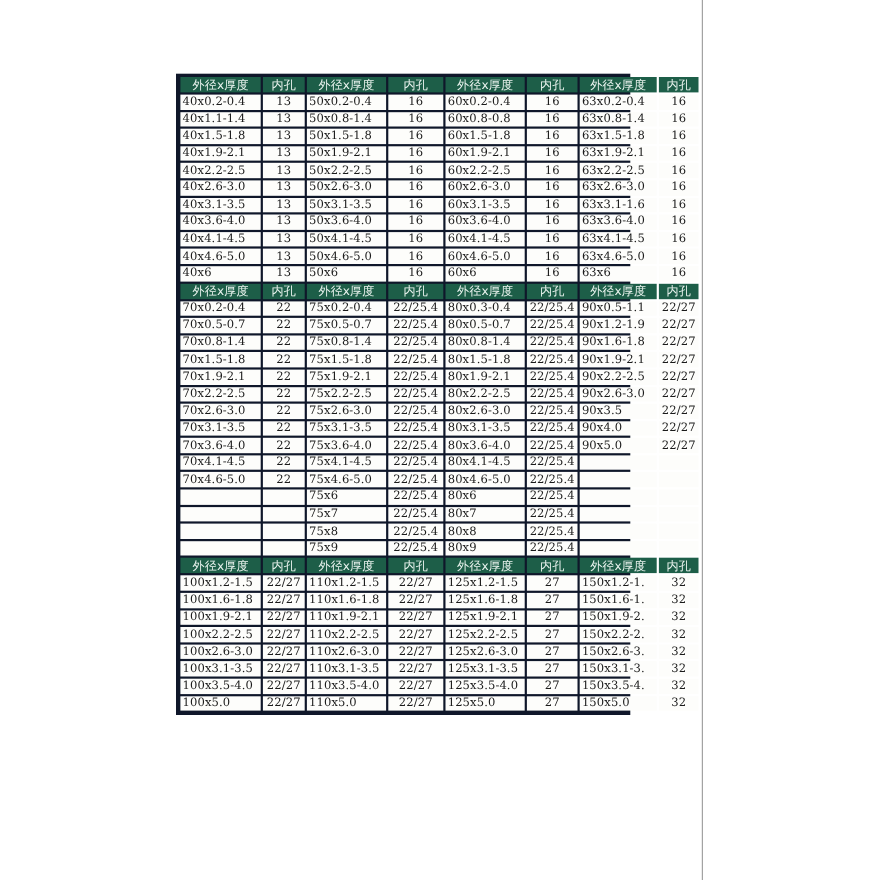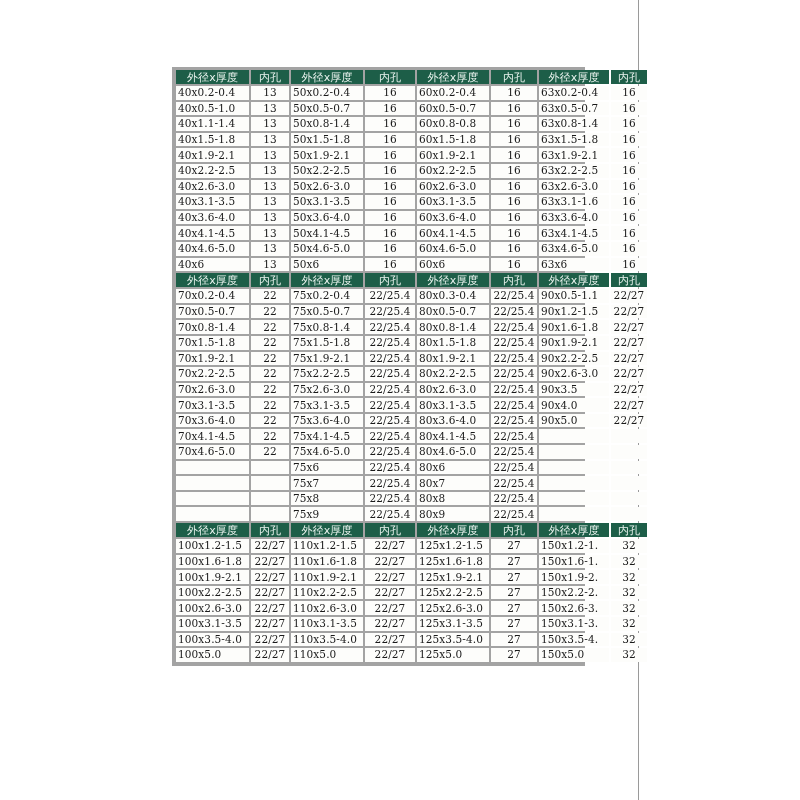--- a/index.html
+++ b/index.html
@@ -1,19 +1,19 @@
 <!DOCTYPE html>
 <html><head>
 <meta charset="utf-8">
 <style>
   html, body { margin:0; padding:0; }
   body { width:800px; height:800px; background:#ffffff; position:relative; overflow:hidden;
          font-family:"DejaVu Serif","Liberation Serif",serif; }
   .vline { position:absolute; left:638px; top:0; width:1px; height:800px; background:#9a9a9a; }
-  .sheet { position:absolute; left:160px; top:67px; width:413px; background:#a3a3a3; padding:1px 2px 2px 2px; box-sizing:border-box;margin-left:12px; }
+  .sheet { position:absolute; left:160px; top:67px; width:413px; background:#0f172a; padding:1px 2px 2px 2px; box-sizing:border-box; }
   table { border-collapse:separate; border-spacing:2px 2px; width:100%; table-layout:fixed; }
   col.c1 { width:73px; } col.c2 { width:38px; } col.c3 { width:72px; } col.c4 { width:50px; }
   col.c5 { width:72px; } col.c6 { width:46px; } col.c7 { width:70px; } col.c8 { width:36px; }
   td { height:13.6px; padding:0 2px; font-size:10.5px; line-height:13px; color:#1a1a1a; background:#fdfdfb;
        white-space:nowrap; overflow:hidden; font-family:"DejaVu Serif","Liberation Serif",serif; letter-spacing:0.1px; }
   td.num { text-align:center; }
   td.spec { text-align:left; }
   tr.hdr td { background:#1d5e48; color:#e9f3ee; font-family:"DejaVu Sans","Liberation Sans",sans-serif;
               font-size:11px; text-align:center; height:14px; }
   td.empty { background:#fdfdfb; }
@@ -50,30 +50,20 @@
           <td class="spec">40x0.2-0.4</td>
           <td class="num">13</td>
           <td class="spec">50x0.2-0.4</td>
           <td class="num">16</td>
           <td class="spec">60x0.2-0.4</td>
           <td class="num">16</td>
           <td class="spec">63x0.2-0.4</td>
           <td class="num">16</td>
         </tr>
         <tr>
-          <td class="spec">40x0.5-1.0</td>
-          <td class="num">13</td>
-          <td class="spec">50x0.5-0.7</td>
-          <td class="num">16</td>
-          <td class="spec">60x0.5-0.7</td>
-          <td class="num">16</td>
-          <td class="spec">63x0.5-0.7</td>
-          <td class="num">16</td>
-        </tr>
-        <tr>
           <td class="spec">40x1.1-1.4</td>
           <td class="num">13</td>
           <td class="spec">50x0.8-1.4</td>
           <td class="num">16</td>
           <td class="spec">60x0.8-0.8</td>
           <td class="num">16</td>
           <td class="spec">63x0.8-1.4</td>
           <td class="num">16</td>
         </tr>
         <tr>
@@ -186,21 +176,21 @@
           <td class="spec">90x0.5-1.1</td>
           <td class="num">22/27</td>
         </tr>
         <tr>
           <td class="spec">70x0.5-0.7</td>
           <td class="num">22</td>
           <td class="spec">75x0.5-0.7</td>
           <td class="num">22/25.4</td>
           <td class="spec">80x0.5-0.7</td>
           <td class="num">22/25.4</td>
-          <td class="spec">90x1.2-1.5</td>
+          <td class="spec">90x1.2-1.9</td>
           <td class="num">22/27</td>
         </tr>
         <tr>
           <td class="spec">70x0.8-1.4</td>
           <td class="num">22</td>
           <td class="spec">75x0.8-1.4</td>
           <td class="num">22/25.4</td>
           <td class="spec">80x0.8-1.4</td>
           <td class="num">22/25.4</td>
           <td class="spec">90x1.6-1.8</td>

